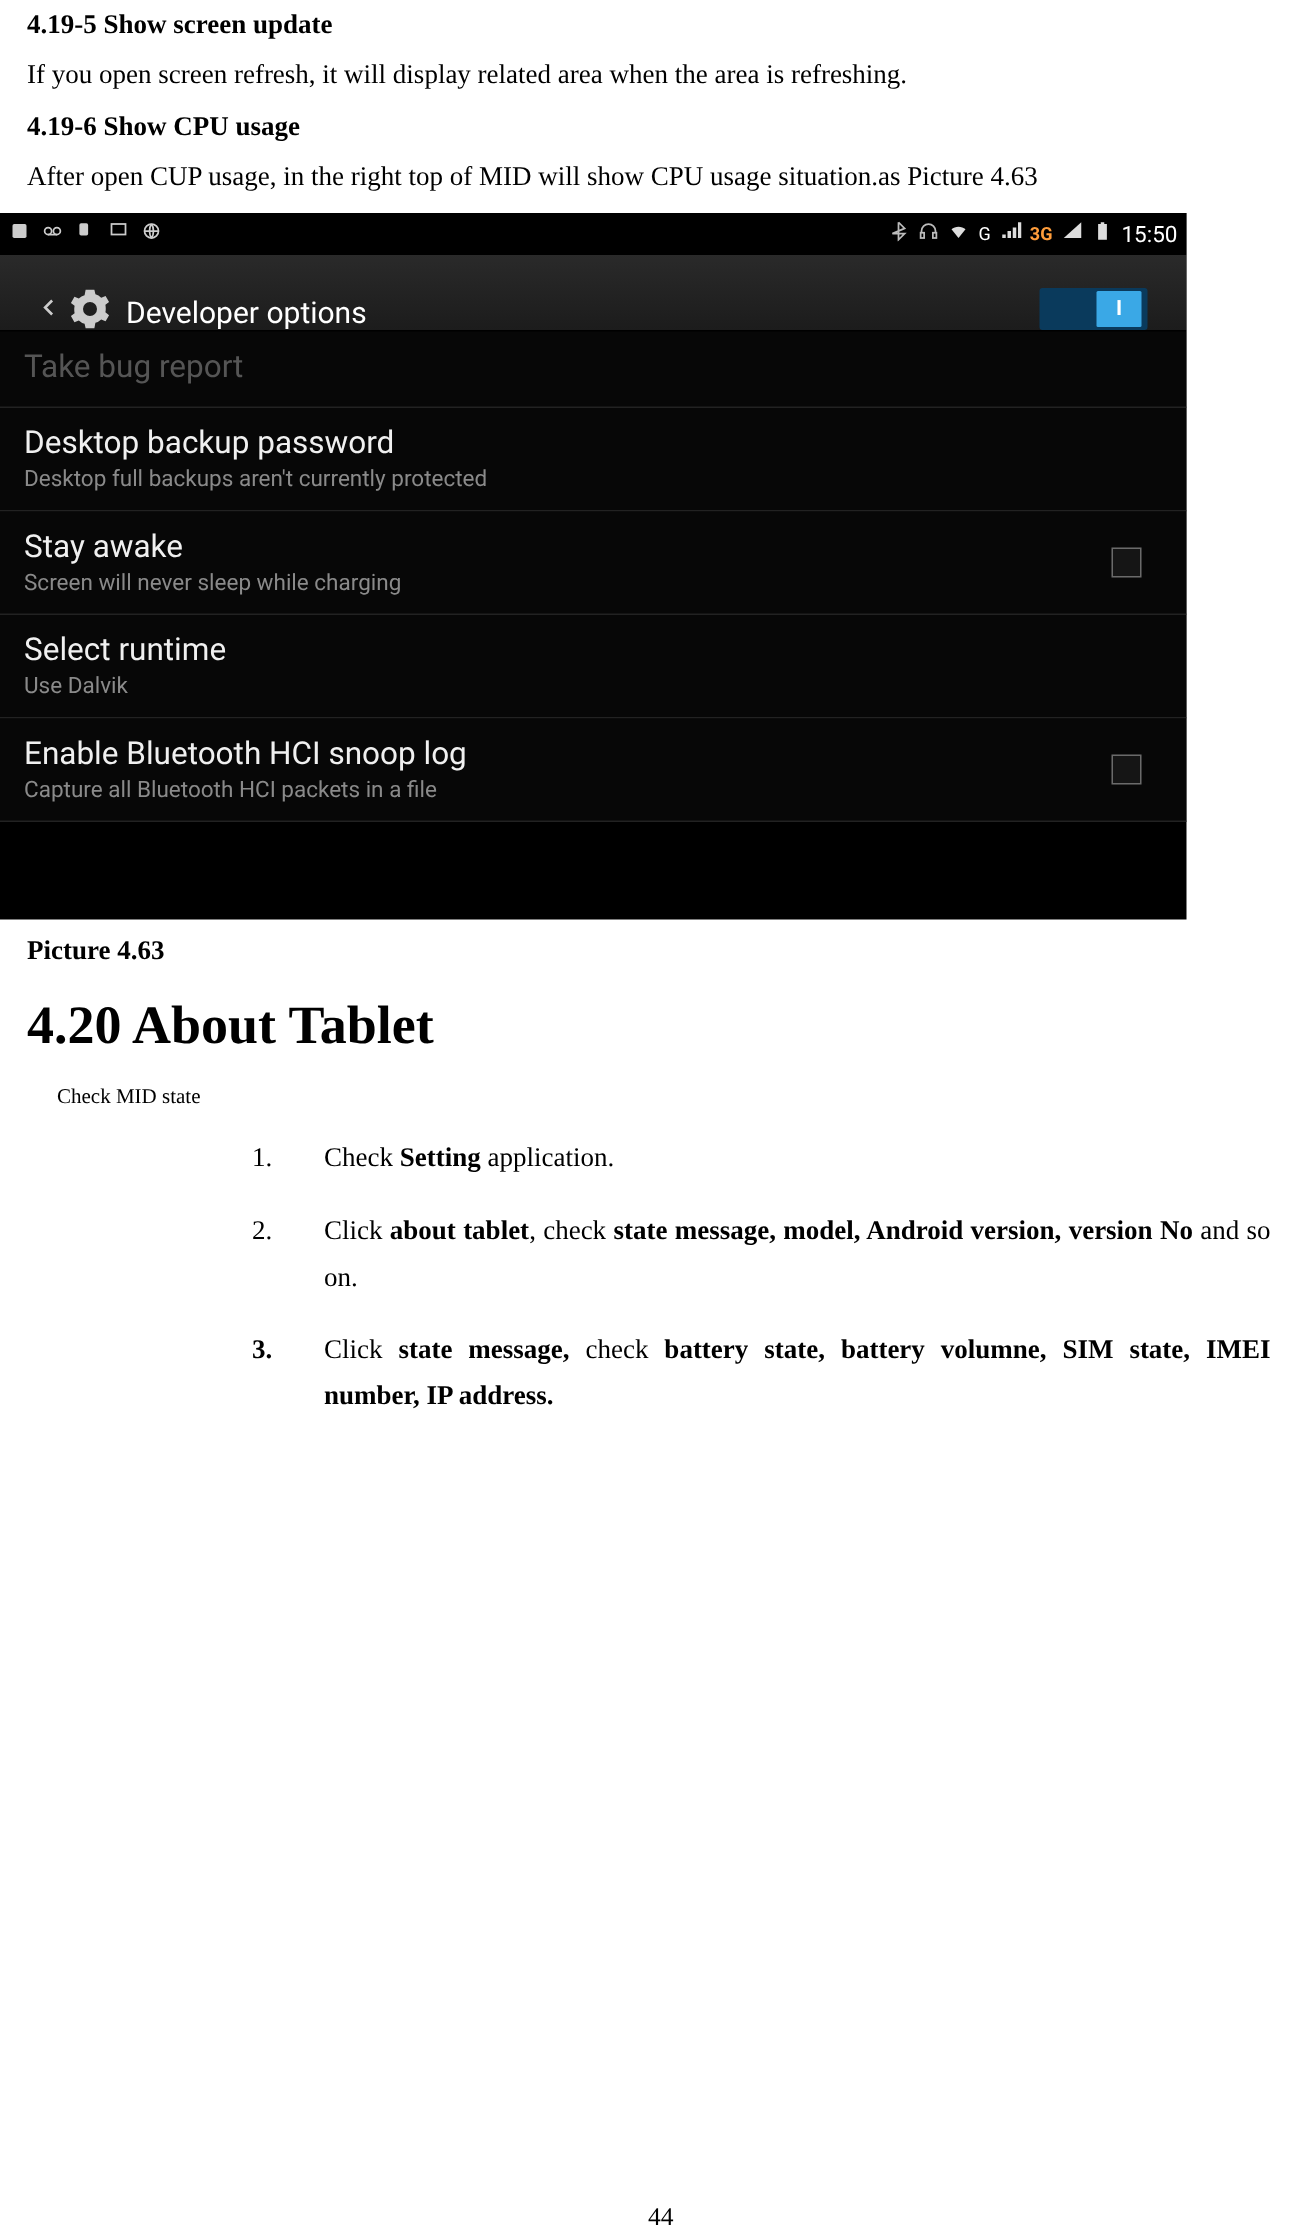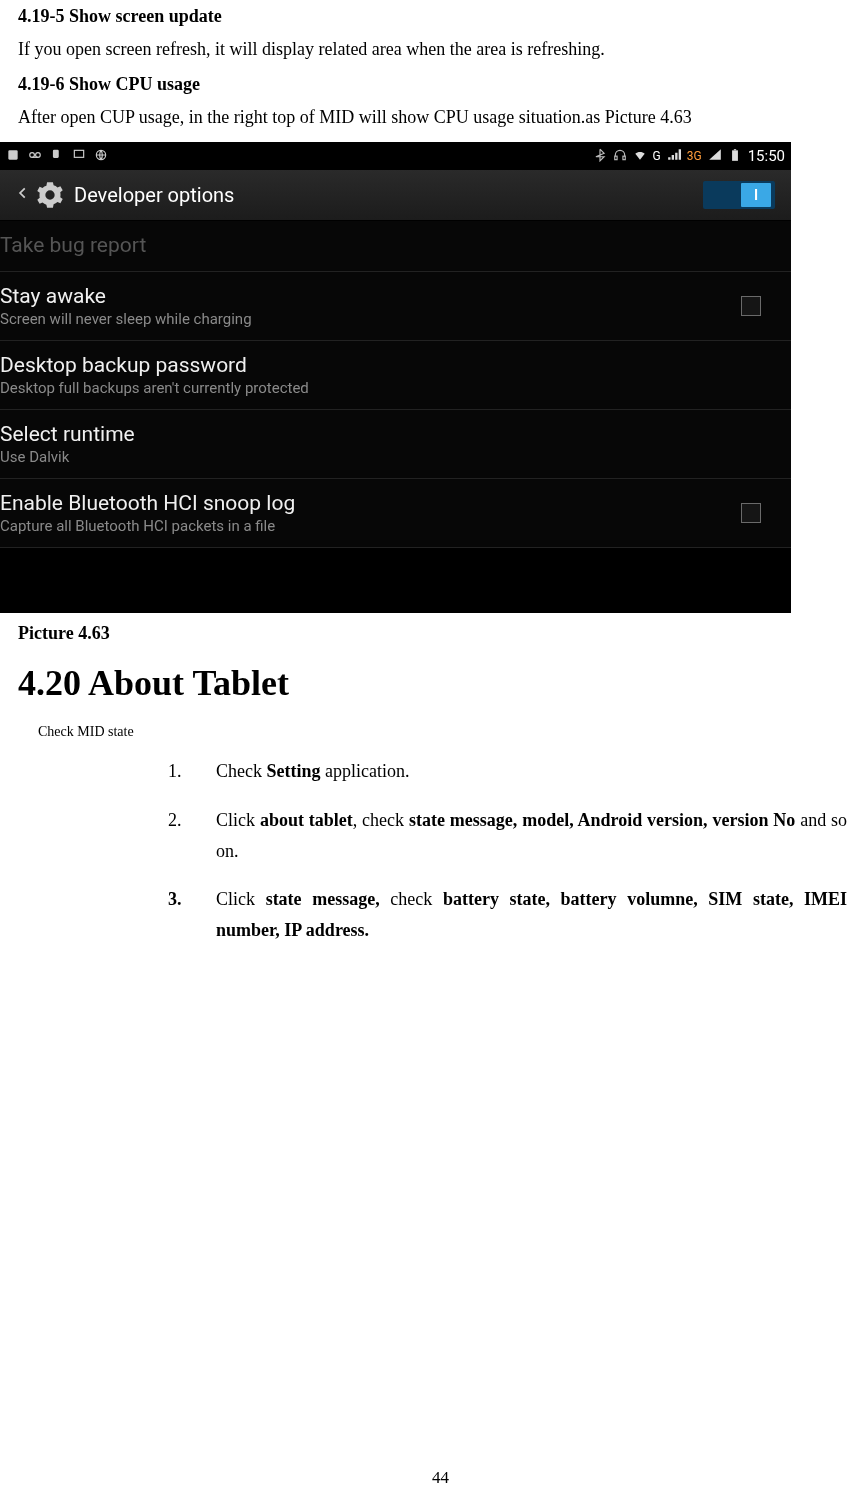--- a/index.html
+++ b/index.html
@@ -88,55 +88,55 @@
     font-size: 14px;
   }
   .status-left { display: flex; gap: 8px; align-items: center; color: #eee; }
   .status-right { margin-left: auto; display: flex; gap: 6px; align-items: center; color: #ddd; }
   .sicon { width: 14px; height: 14px; display: inline-block; }
 
   .header {
     height: 50px;
     background: linear-gradient(#2a2a2a,#1c1c1c);
     display: flex;
-    align-items: center;
-    padding: 0 16px;
+    align-items: flex-end;
+    padding: 0 26px;
     border-bottom: 1px solid #000;
   }
   .header .back { color: #ccc; margin-right: 6px; }
   .header .gear { width: 28px; height: 28px; margin-right: 10px; }
   .header .title { color: #fff; font-size: 20px; flex: 1; }
   .toggle {
     width: 68px; height: 28px; background: #0a3a5c;
     border-radius: 2px; position: relative;
     display: flex; align-items: center; justify-content: flex-end;
     padding-right: 4px;
   }
   .toggle .knob {
     width: 30px; height: 24px; background: #3aa8e6; border-radius: 1px;
     display: flex; align-items: center; justify-content: center;
     color: #fff; font-size: 14px; font-weight: bold;
   }
 
   .item {
     border-bottom: 1px solid #222;
-    padding: 12px 0;
+    padding: 12px 16px;
     position: relative;
     background: #070707;
   }
   .item .t { font-size: 21px; color: #f0f0f0; margin-bottom: 2px; }
   .item .t.disabled { color: #555; }
   .item .s { font-size: 15px; color: #8a8a8a; }
   .chk {
     position: absolute; right: 30px; top: 50%; transform: translateY(-50%);
     width: 18px; height: 18px; border: 1px solid #6a6a6a; background: #151515;
   }
 
   .clock { font-size: 15px; color: #fff; }
-  .threeg { color: #ff9d3b; font-size: 12px; font-weight: normal; }
+  .threeg { color: #ff9d3b; font-size: 12px; font-weight: bold; }
   .battxt { color: #fff; font-size: 12px; }
 </style>
 </head>
 <body>
 
 <div class="page">
 
   <div class="sec-heading">4.19-5 Show screen update</div>
   <div class="para">If you open screen refresh, it will display related area when the area is refreshing.</div>
   <div class="sec-heading">4.19-6 Show CPU usage</div>
@@ -230,28 +230,28 @@
       <div class="toggle">
         <div class="knob">I</div>
       </div>
     </div>
 
     <div class="item">
       <div class="t disabled">Take bug report</div>
     </div>
 
     <div class="item">
+      <div class="t">Desktop backup password</div>
+      <div class="s">Desktop full backups aren't currently protected</div>
+    </div>
+
+    <div class="item">
       <div class="t">Stay awake</div>
       <div class="s">Screen will never sleep while charging</div>
       <div class="chk"></div>
-    </div>
-
-    <div class="item">
-      <div class="t">Desktop backup password</div>
-      <div class="s">Desktop full backups aren't currently protected</div>
     </div>
 
     <div class="item">
       <div class="t">Select runtime</div>
       <div class="s">Use Dalvik</div>
     </div>
 
     <div class="item">
       <div class="t">Enable Bluetooth HCI snoop log</div>
       <div class="s">Capture all Bluetooth HCI packets in a file</div>

